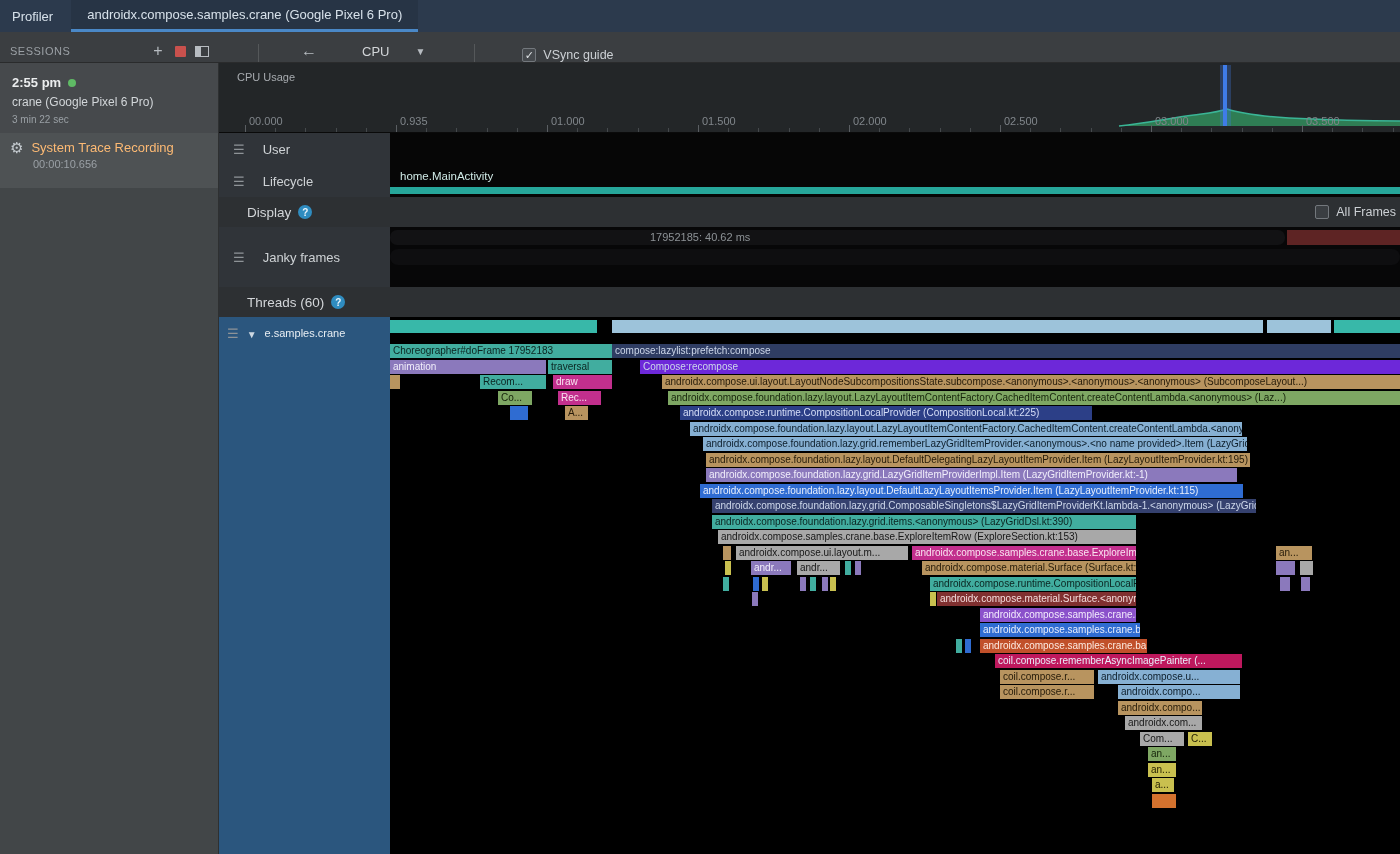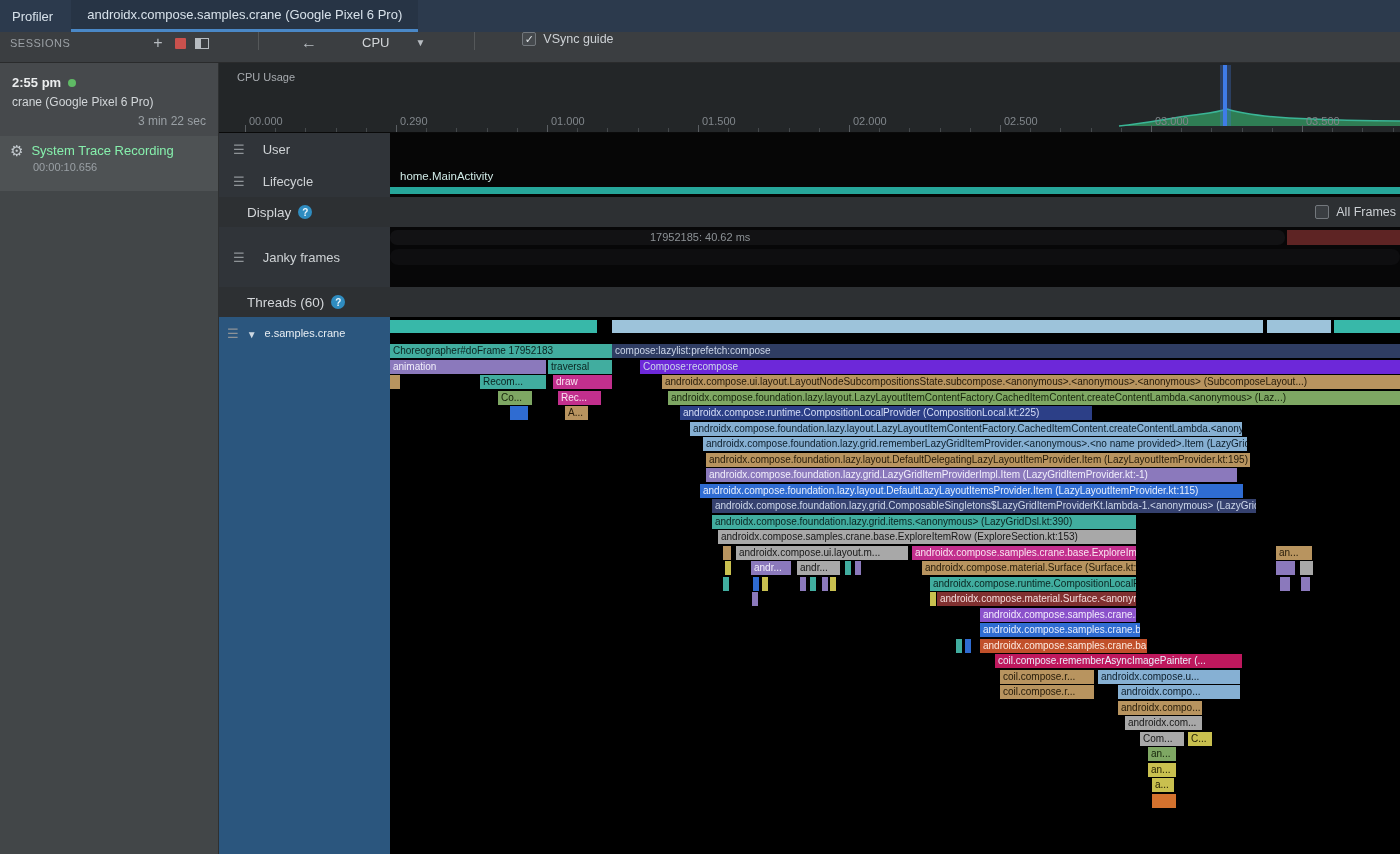--- a/index.html
+++ b/index.html
@@ -6,21 +6,21 @@
   html,body { background:#101112; }
   body { font-family:"Liberation Sans", sans-serif; }
   .app { position:relative; width:1400px; height:854px; overflow:hidden; background:#1e1f22; color:#ccc; }
 
   
   .tabbar { display:flex; align-items:stretch; height:32px; background:#2c3a4d; }
   .app-title { display:flex; align-items:center; padding:0 18px 0 12px; font-size:13px; color:#d7e1ea; }
   .tab { display:flex; align-items:center; padding:0 16px; font-size:13px; color:#d7e1ea; background:rgba(0,0,0,0.10); border-bottom:3px solid #4a88c7; cursor:default; }
 
   
-  .toolbar { display:flex; align-items:flex-start; height:31px; background:#3b3e41; border-bottom:1px solid #2a2b2c;gap:32px; }
+  .toolbar { display:flex; align-items:flex-end; height:31px; background:#3b3e41; border-bottom:1px solid #2a2b2c;gap:32px; }
   .toolbar-left { width:219px; display:flex; align-items:center; padding:0 6px 0 10px; }
   .sessions-label { font-size:11px; letter-spacing:0.5px; color:#9ba0a5; }
   .icon-btn { width:22px; height:22px; display:flex; align-items:center; justify-content:center; color:#b7bcc1; font-size:16px; cursor:pointer; }
   .spacer { flex:1; }
   .stop-sq { width:11px; height:11px; background:#c9514d; border-radius:1px; }
   .pane-ico { width:14px; height:11px; border:1px solid #b7bcc1; position:relative; }
   .pane-ico i { position:absolute; left:0; top:0; bottom:0; width:5px; background:#b7bcc1; }
   .vsep { width:1px; height:18px; background:#55585a; margin:0 7px; }
   .combo { display:flex; align-items:center; gap:26px; padding:3px 10px; font-size:13px; color:#d2d5d8; cursor:pointer; }
   .chev { font-size:10px; color:#b7bcc1; }
@@ -31,25 +31,25 @@
 
   
   .layout { display:flex; height:791px; }
 
   
   .sessions-panel { width:219px; background:#424648; border-right:1px solid #2e3031; flex:none; }
   .session-block { padding:12px 12px 8px 12px; background:#46494c; }
   .sess-time { font-size:13px; font-weight:bold; color:#ebedee; display:flex; align-items:center; gap:7px; }
   .green-dot { width:8px; height:8px; border-radius:50%; background:#5fba65; }
   .sess-device { font-size:12px; color:#d2d6d9; margin-top:5px; }
-  .sess-dur { font-size:12px; color:#9aa0a5; margin-top:5px;text-align:right; }
+  .sess-dur { font-size:10px; color:#9aa0a5; margin-top:5px; }
   .artifact { background:#4e5254; padding:7px 10px 8px 10px; cursor:pointer; }
   .artifact-top { display:flex; align-items:center; gap:8px; }
   .gear { font-size:15px; color:#c3c9ce; line-height:1; }
-  .artifact-title { font-size:13px; color:#86efac; }
+  .artifact-title { font-size:13px; color:#fdba74; }
   .artifact-sub { font-size:11px; color:#9aa0a5; margin:3px 0 10px 23px; }
 
   
   .main { flex:1; position:relative; background:#141516; overflow:hidden; display:flex; flex-direction:column; }
 
   
   .cpu-strip { position:relative; height:70px; background:#232628; border-bottom:1px solid #0a0a0a; flex:none; }
   .cpu-label { position:absolute; left:18px; top:8px; font-size:11px; color:#a7abaf; }
   .ruler { position:absolute; left:0; right:0; bottom:0; height:18px; }
   .ruler::before { content:""; position:absolute; left:26px; right:0; bottom:0; height:4px;
@@ -156,21 +156,21 @@
           <rect x="1004" y="2" width="4" height="61" fill="#3f7ce8"></rect>
         </svg>
         <div class="cpu-label">CPU Usage</div>
         <div class="ruler">
             <div class="tick" style="left: 26px;">
               <i></i>
               <span>00.000</span>
             </div>
             <div class="tick" style="left: 177px;">
               <i></i>
-              <span>0.290</span>
+              <span>0.935</span>
             </div>
             <div class="tick" style="left: 328px;">
               <i></i>
               <span>01.000</span>
             </div>
             <div class="tick" style="left: 479px;">
               <i></i>
               <span>01.500</span>
             </div>
             <div class="tick" style="left: 630px;">

